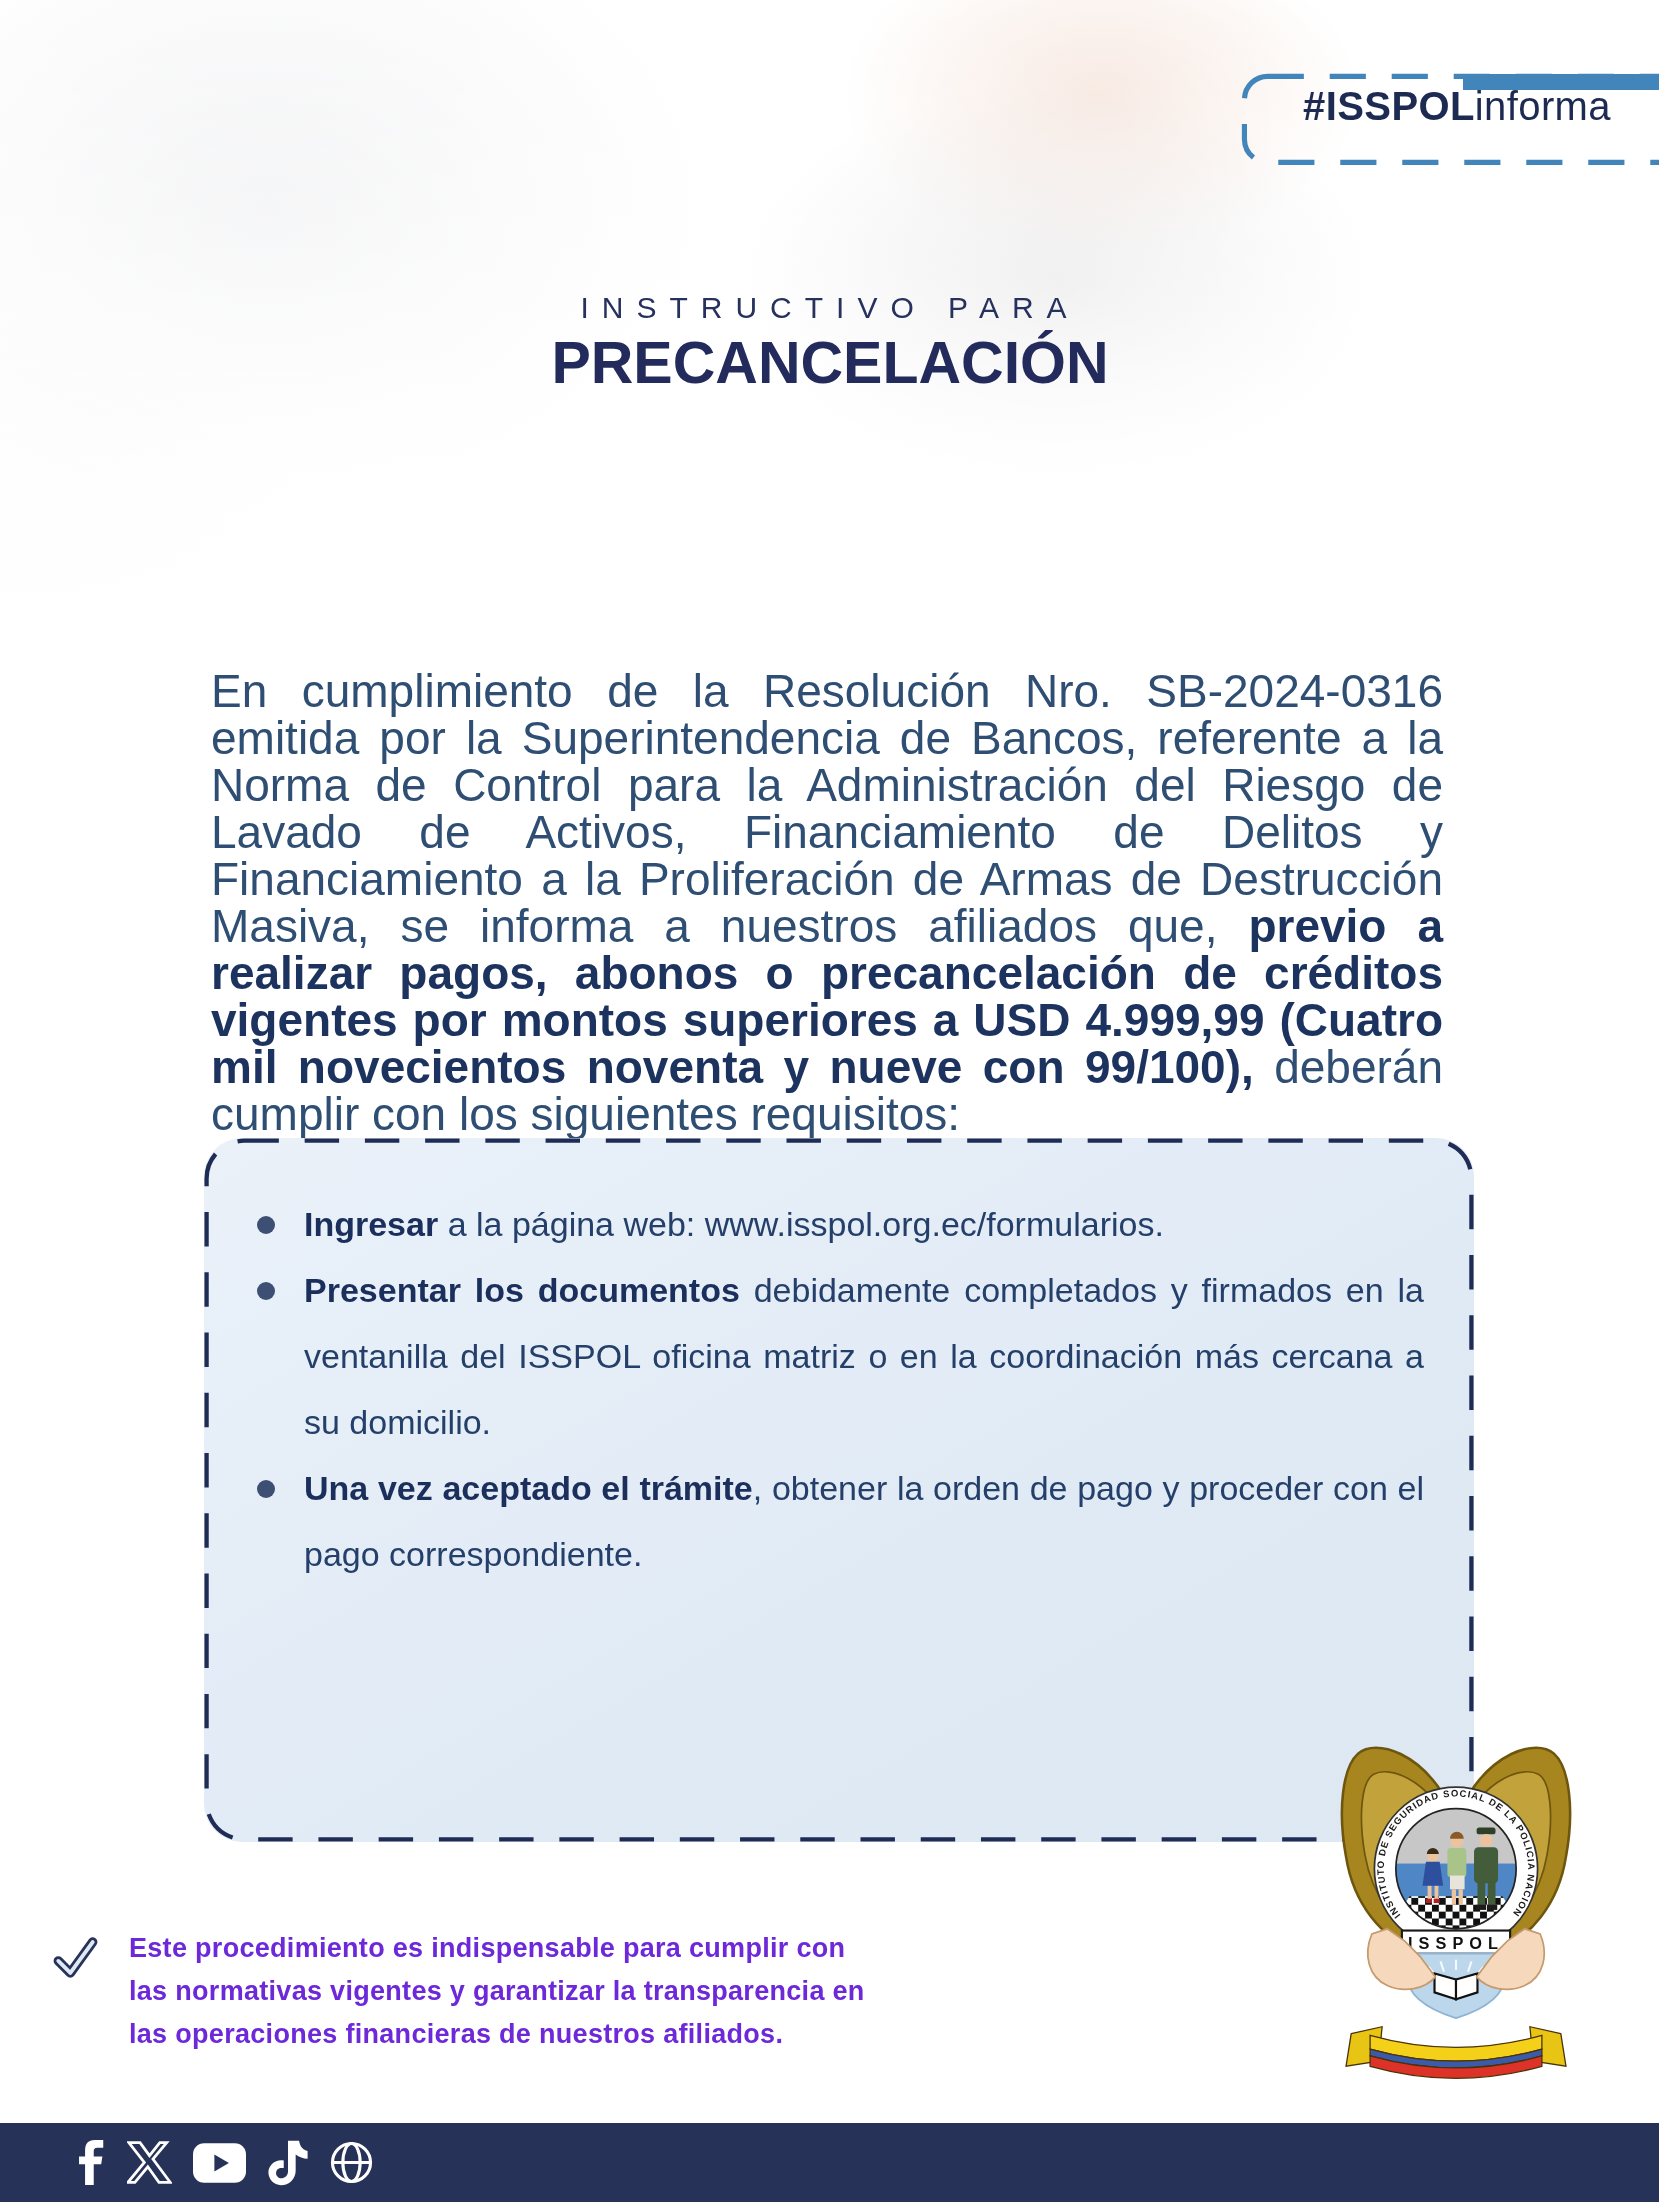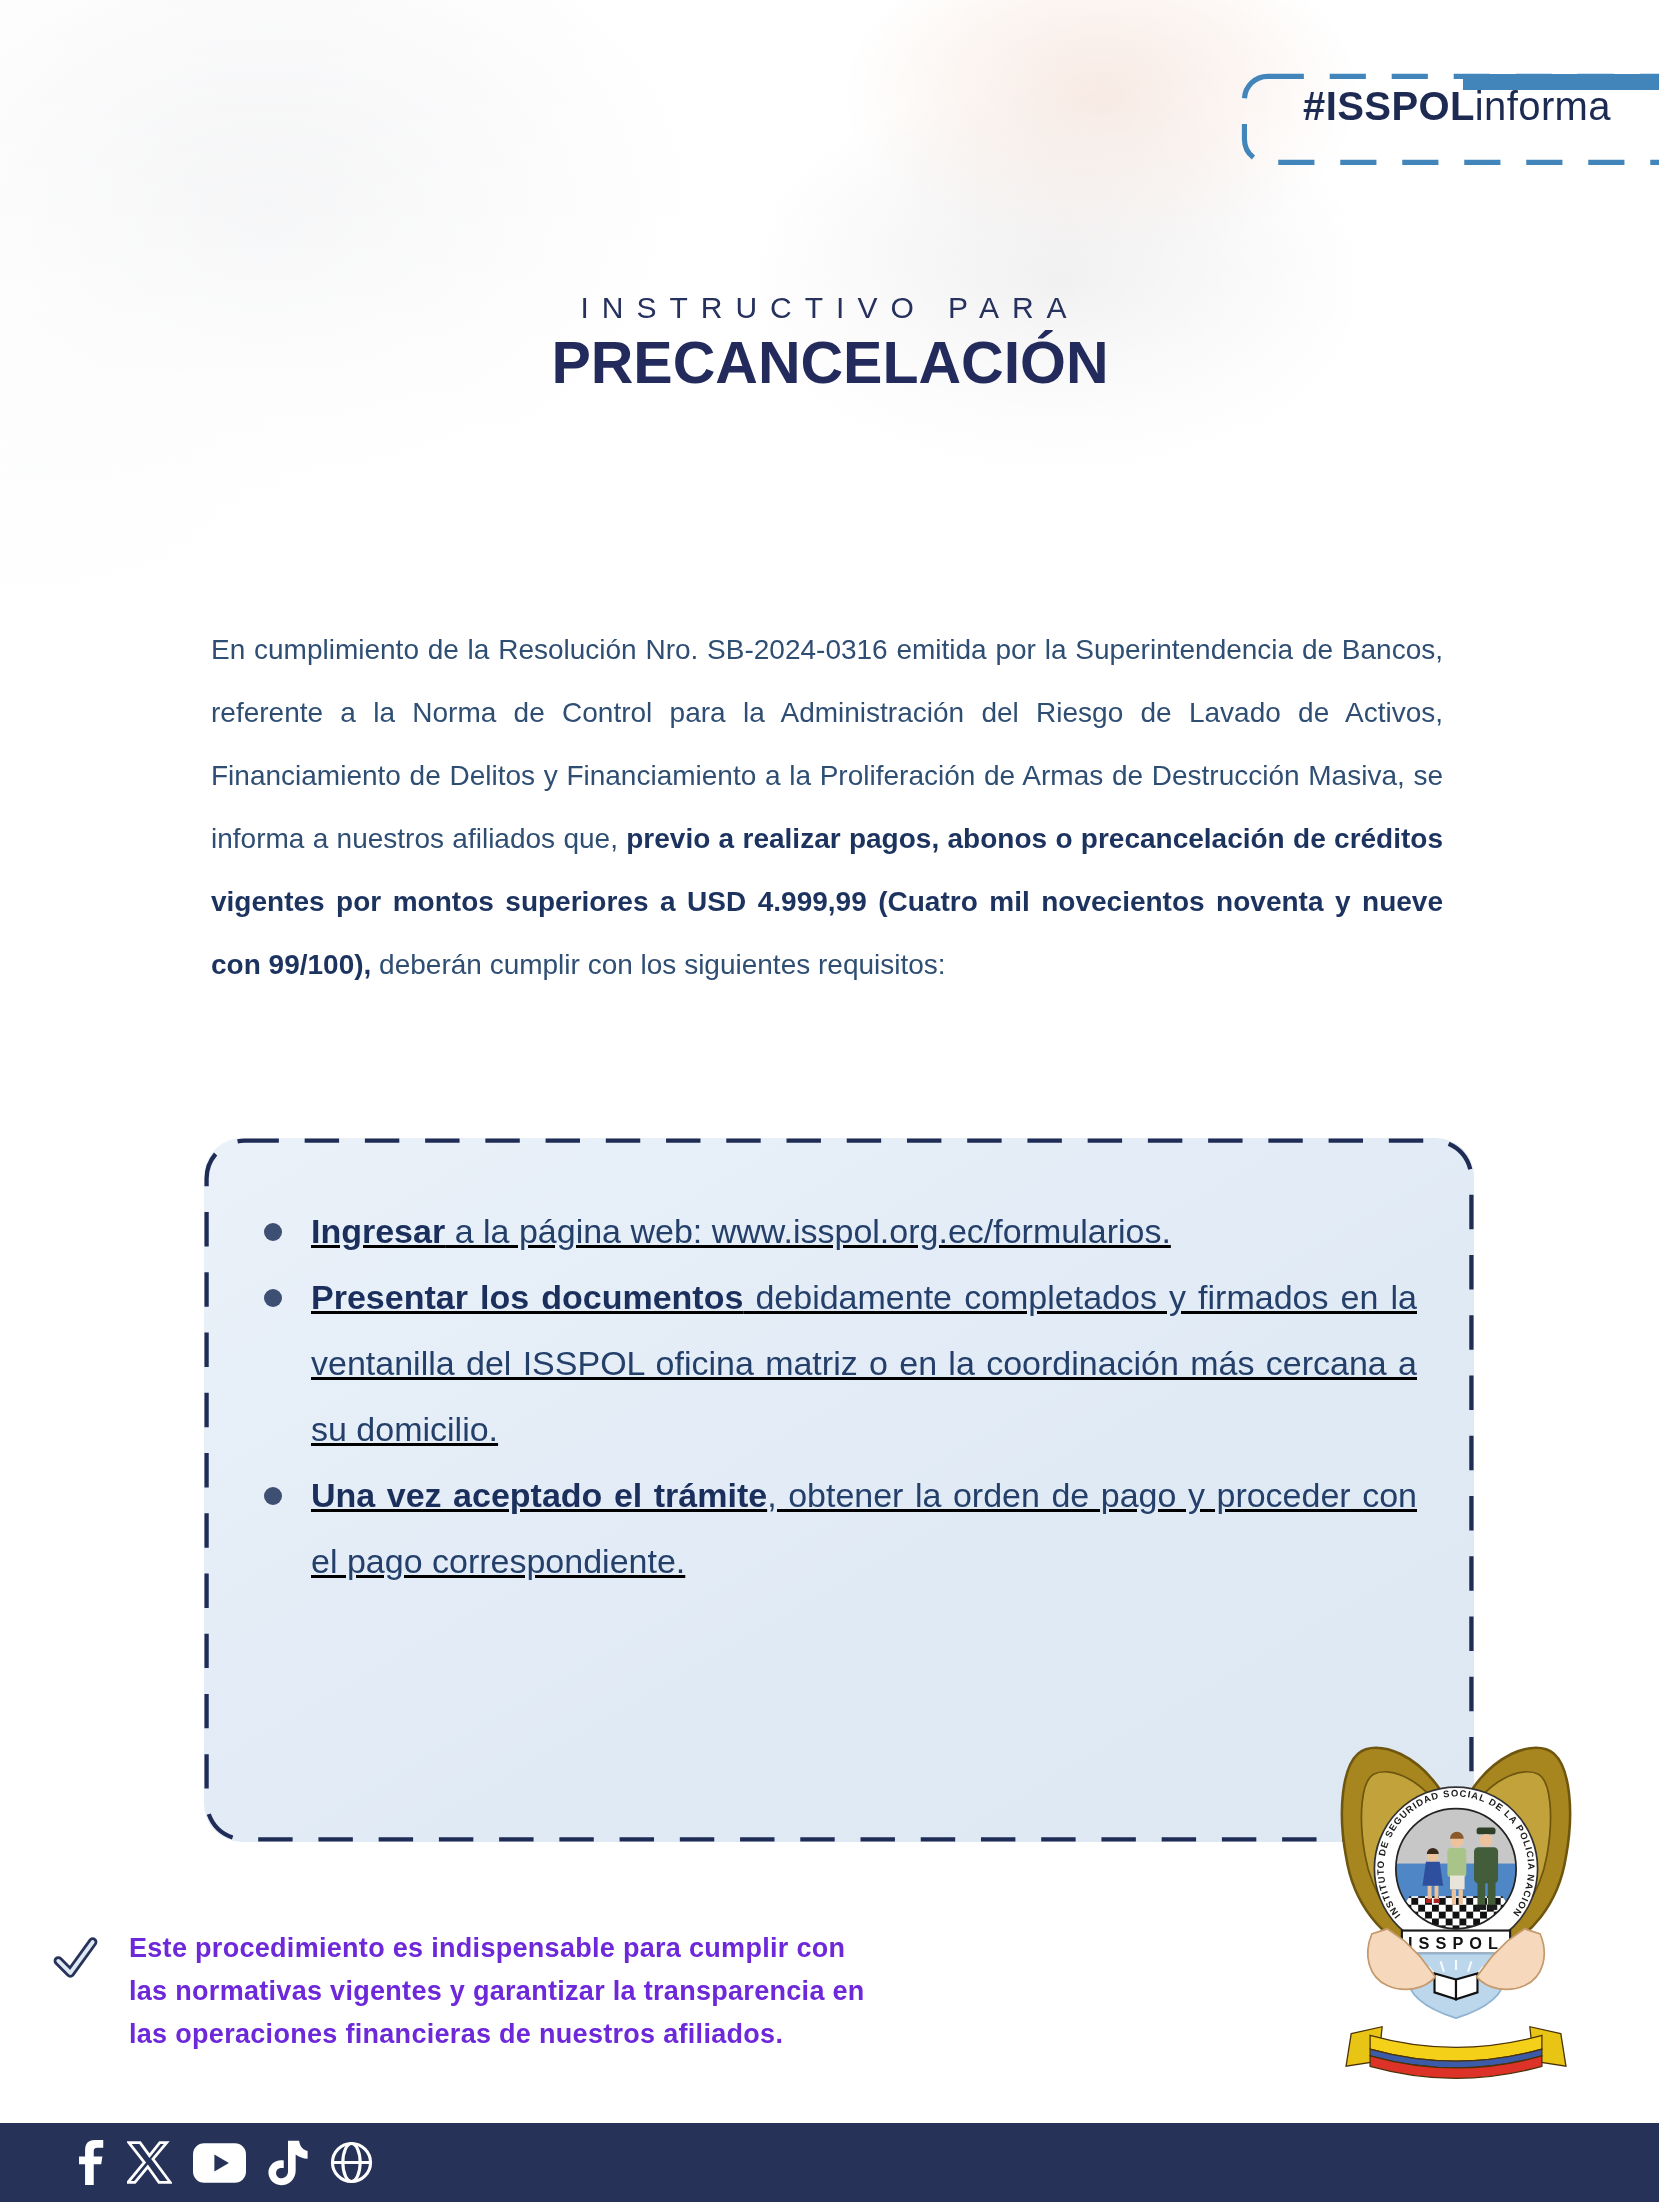--- a/index.html
+++ b/index.html
@@ -30,29 +30,29 @@
     font-size:40px;color:#1d2a52;white-space:nowrap;letter-spacing:0.4px;
   }
   .badge-text .bt-bold{font-weight:800;}
   .badge-text .bt-light{font-weight:400;}
   
   .header{position:absolute;left:0;top:291px;width:100%;text-align:center;color:#232b5c;}
   .kicker{font-size:30px;font-weight:500;letter-spacing:13px;color:#26315e;}
   .title{margin-top:5px;font-size:59px;line-height:66px;font-weight:800;letter-spacing:0;color:#232b5c;}
   
   .intro{
-    position:absolute;left:211px;top:590px;width:1232px;
-    font-size:28px;line-height:63px;text-align:justify;color:#2f4e73;font-weight:400;
+    position:absolute;left:211px;top:622px;width:1232px;
+    font-size:46px;line-height:47px;text-align:justify;color:#2f4e73;font-weight:400;
   }
   .intro .b{font-weight:700;color:#1d335f;}
   
   .reqbox{position:absolute;left:204px;top:1138px;width:1270px;height:704px;}
   .reqbox-fill{position:absolute;inset:0;border-radius:38px;background:linear-gradient(150deg,#eaf1f9 0%,#e0eaf5 60%,#dde8f3 100%);}
   .reqbox-dash{position:absolute;left:0;top:0;}
-  .reqlist{position:absolute;left:53px;right:50px;top:53px;margin:7px;padding:0;list-style:none;text-decoration:underline;}
+  .reqlist{position:absolute;left:53px;right:50px;top:53px;margin:0;padding:0;list-style:none;}
   .reqlist li{display:flex;gap:29px;font-size:34px;line-height:66px;color:#24406a;}
   .reqlist .dot{flex:none;width:18px;height:18px;border-radius:50%;background:#3d4f72;margin-top:25px;}
   .reqlist .li-text{flex:1;text-align:justify;}
   .reqlist .b{font-weight:700;color:#1b2f5c;}
   
   .note-icon{position:absolute;left:48px;top:1930px;}
   .note{
     position:absolute;left:129px;top:1927px;width:740px;
     font-size:27px;line-height:43px;font-weight:700;color:#6d28d9;letter-spacing:0.3px;
   }

